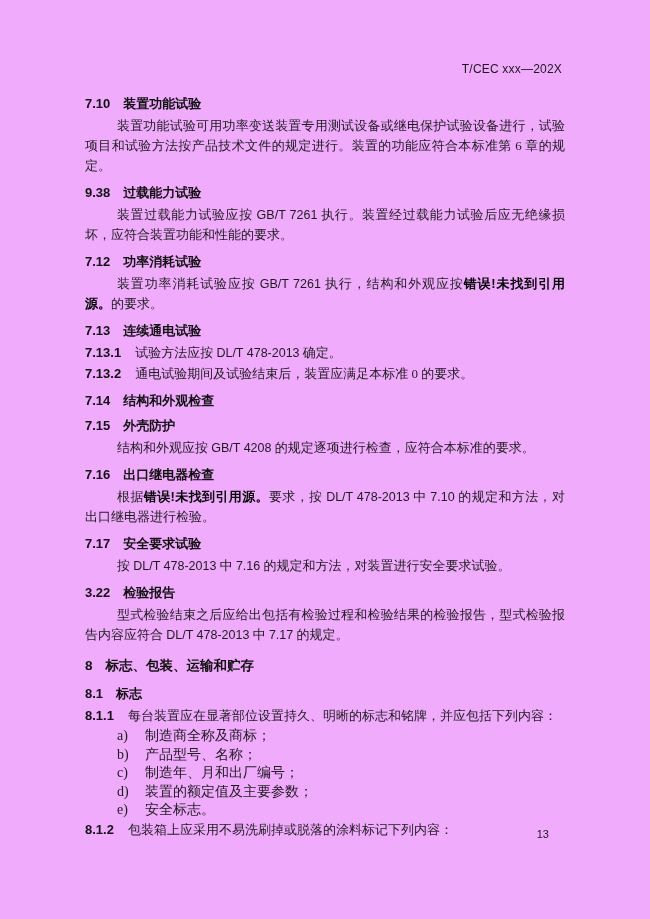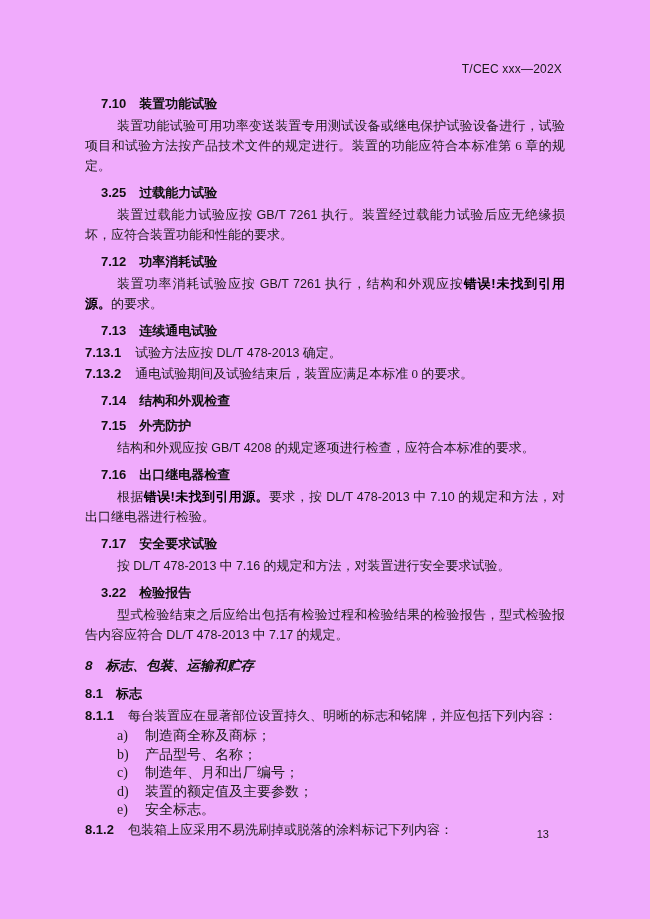--- a/index.html
+++ b/index.html
@@ -34,27 +34,26 @@
     left: 85px;
     right: 85px;
     top: 87px;
   }
   .heading {
     font-family: "Liberation Sans", "DejaVu Sans", sans-serif;
     font-weight: 700;
     color: #111;
     font-size: 13px;
     line-height: 17px;
-    margin: 8px 0 4px 16px;
+    margin: 8px 0 4px 0;
   }
   .chapter-heading {
     font-size: 13.5px;
     line-height: 18px;
     margin: 12px 0 6px 0;
-    font-style: italic;
   }
   .section-heading { margin: 10px 0 4px 0; }
   .h-num { margin-right: 13px; }
   .paragraph {
     font-size: 13px;
     line-height: 20px;
     text-indent: 32px;
     text-align: justify;
     margin: 0;
   }
@@ -92,21 +91,21 @@
 <body>
 
 <div class="page">
   <div class="running-header">
     <span>T/CEC xxx—202X</span>
   </div>
 
   <div class="content" id="content">
       <div class="heading clause-heading"><span class="h-num">7.10</span><span>装置功能试验</span></div>
       <div class="paragraph"><span>装置功能试验可用功率变送装置专用测试设备或继电保护试验设备进行，试验项目和试验方法按产品技术文件的规定进行。装置的功能应符合本标准第 6 章的规定。</span></div>
-      <div class="heading clause-heading"><span class="h-num">3.25</span><span>过载能力试验</span></div>
+      <div class="heading clause-heading"><span class="h-num">9.38</span><span>过载能力试验</span></div>
       <div class="paragraph"><span>装置过载能力试验应按 </span><span class="latin">GB/T 7261</span><span> 执行。装置经过载能力试验后应无绝缘损坏，应符合装置功能和性能的要求。</span></div>
       <div class="heading clause-heading"><span class="h-num">7.12</span><span>功率消耗试验</span></div>
       <div class="paragraph"><span>装置功率消耗试验应按 </span><span class="latin">GB/T 7261</span><span> 执行，结构和外观应按</span><span class="err-bold">错误!未找到引用源。</span><span>的要求。</span></div>
       <div class="heading clause-heading"><span class="h-num">7.13</span><span>连续通电试验</span></div>
       <div class="numbered-clause"><span class="nc-num">7.13.1</span><span>试验方法应按 </span><span class="latin">DL/T 478-2013</span><span> 确定。</span></div>
       <div class="numbered-clause"><span class="nc-num">7.13.2</span><span>通电试验期间及试验结束后，装置应满足本标准 0 的要求。</span></div>
       <div class="heading clause-heading"><span class="h-num">7.14</span><span>结构和外观检查</span></div>
       <div class="heading clause-heading"><span class="h-num">7.15</span><span>外壳防护</span></div>
       <div class="paragraph"><span>结构和外观应按 </span><span class="latin">GB/T 4208</span><span> 的规定逐项进行检查，应符合本标准的要求。</span></div>
       <div class="heading clause-heading"><span class="h-num">7.16</span><span>出口继电器检查</span></div>

